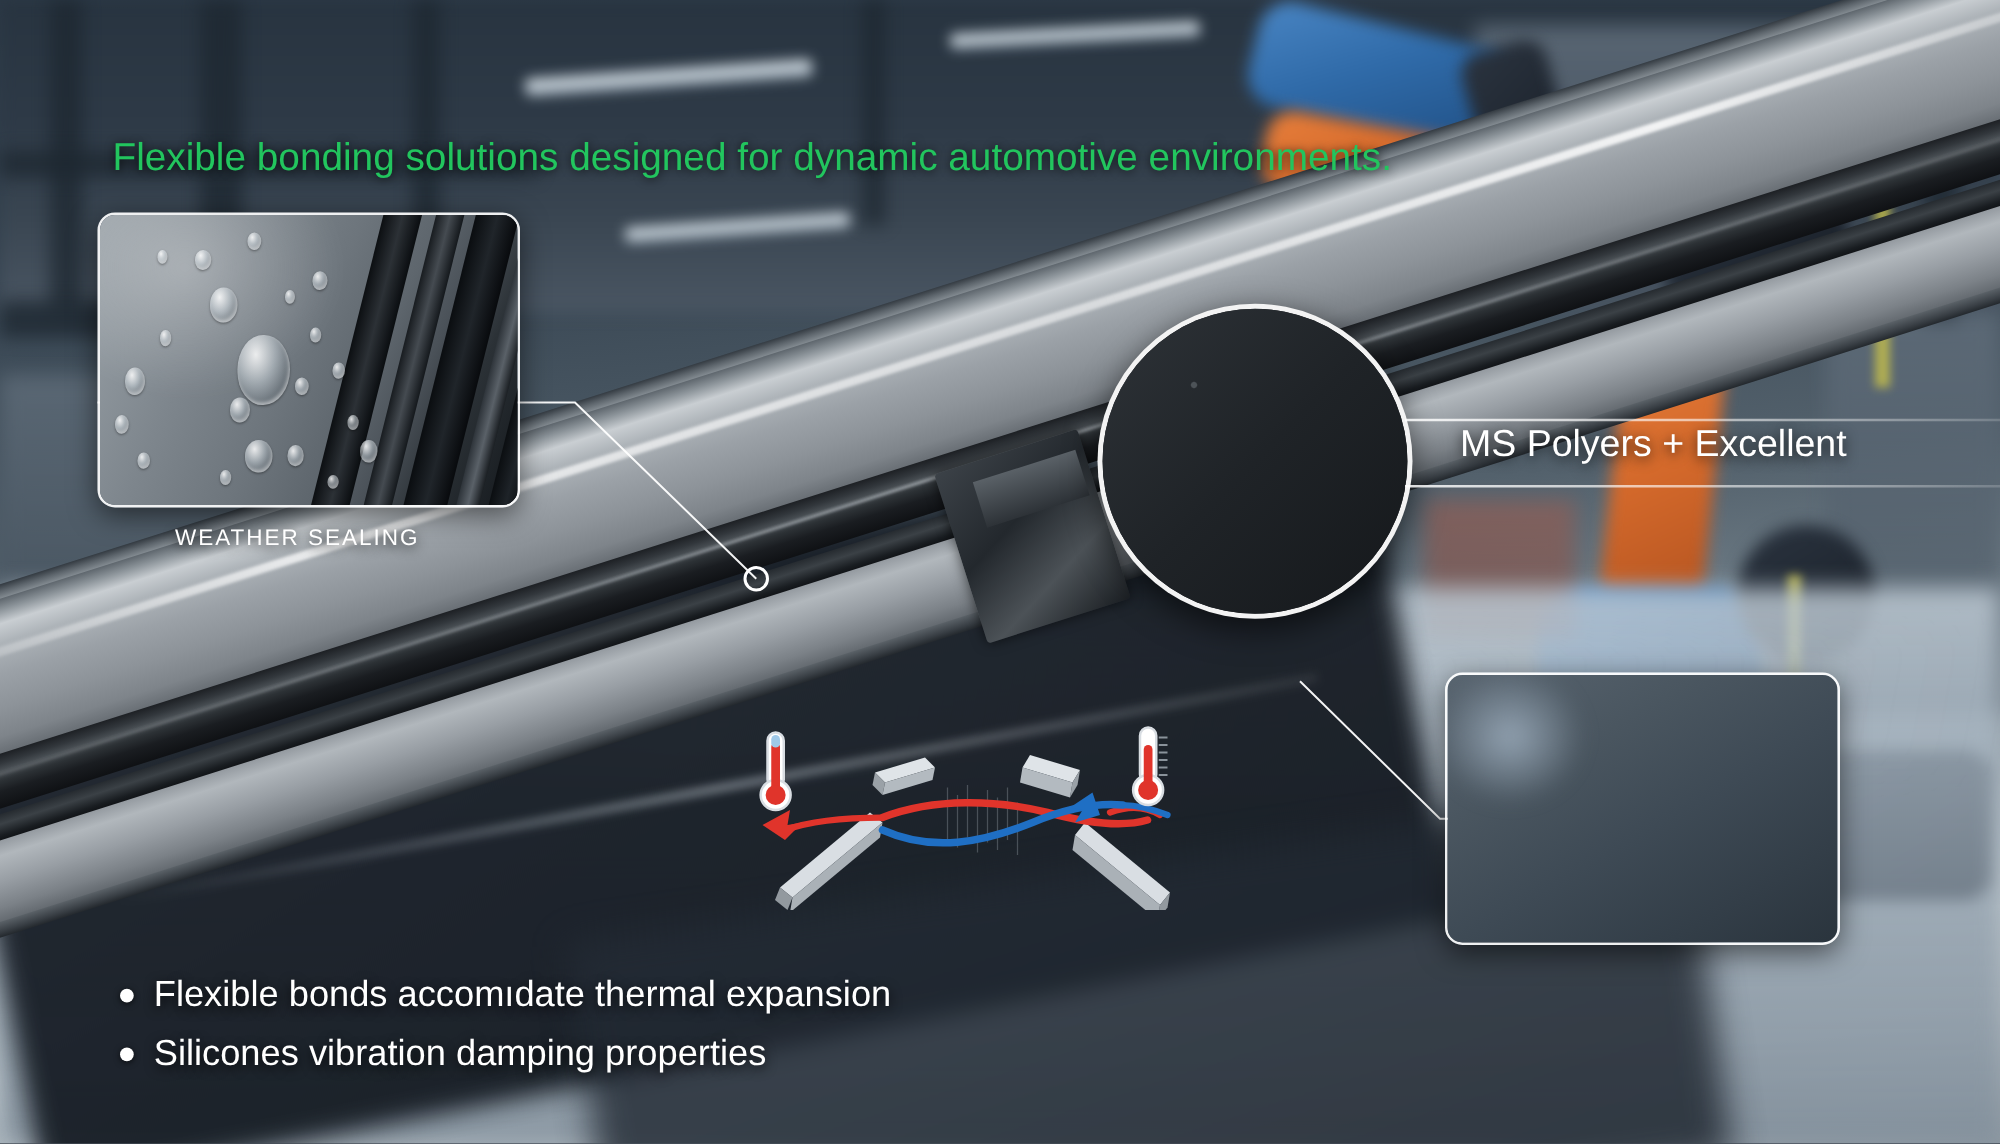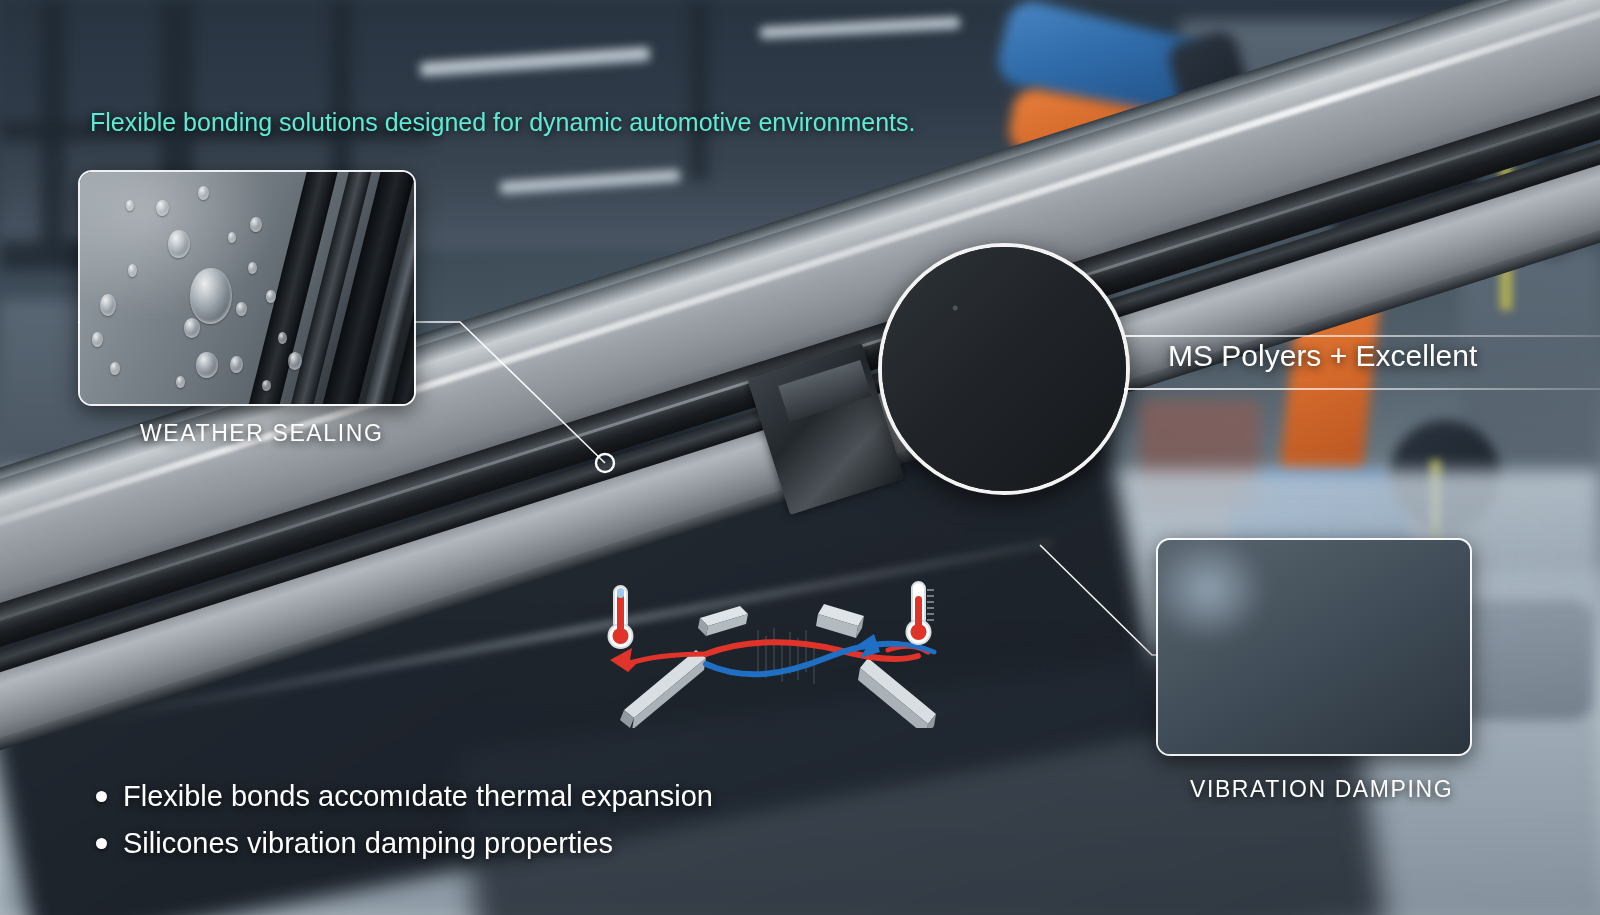--- a/index.html
+++ b/index.html
@@ -149,34 +149,34 @@
 
   
   .title{
     position:absolute; left:88px; top:38px;
     font-size:52px; font-weight:bold; color:#ffffff;
     letter-spacing:.4px;
     text-shadow:0 2px 12px rgba(0,0,0,.75), 0 0 2px rgba(0,0,0,.5);
   }
   .subtitle{
     position:absolute; left:90px; top:108px;
-    font-size:25px; color:#5eead4; font-weight:400;
+    font-size:31px; color:#22c55e; font-weight:400;
     text-shadow:0 1px 8px rgba(0,0,0,.8);
   }
 
   
   .card{
     position:absolute;
     border:2.5px solid rgba(255,255,255,.92);
     border-radius:14px;
     overflow:hidden;
     box-shadow:0 6px 22px rgba(0,0,0,.55);
   }
   .card-label{
-    position:absolute; color:#fff; font-size:23px; letter-spacing:1.6px;
+    position:absolute; color:#fff; font-size:18px; letter-spacing:1.6px;
     text-shadow:0 2px 9px rgba(0,0,0,.85);
   }
 
   
   #card-weather{ left:78px; top:170px; width:338px; height:236px; }
   .ws-bg{
     position:absolute; inset:0;
     background:linear-gradient(115deg,#9aa2a8 0%,#7e868d 28%,#6d757c 48%,#5e666d 62%,#4a5158 72%,#2b3136 82%,#14181c 100%);
   }
   .ws-sheen{
@@ -462,21 +462,20 @@
 
       <circle cx="160" cy="176" r="22" fill="#1b2026" stroke="#555d65" stroke-width="3"></circle>
       <circle cx="160" cy="176" r="9" fill="#6c747c"></circle>
 
       <polyline fill="none" stroke="#e0342b" stroke-width="3" points="140,140 144,112 148,150 152,100 156,158 160,96 164,152 168,116 172,148 176,106 180,160 184,128 188,166 192,110 196,150 200,132 204,168 208,144 212,176 216,150"></polyline>
 
       <polyline fill="none" stroke="#1fa8d8" stroke-width="3" points="28,160 34,118 40,172 46,104 52,166 58,122 64,180 70,110 76,158 82,136 88,176 94,126 100,164 106,148 112,182 118,138 124,170 130,152 136,184"></polyline>
       <polyline fill="none" stroke="#1fa8d8" stroke-width="3" points="224,156 230,124 236,170 242,112 248,150 254,98 260,160 266,52 272,140 278,76 284,166 290,108 296,178 302,132 308,190"></polyline>
     </svg>
   </div>
-  <div class="card-label" style="left:1190px; top:776px;">VIBRATION DAMPING</div>
 
   <div id="thermal">
     <svg width="368" height="150" viewBox="0 0 368 150">
 
       <g stroke="#cfd9e2" stroke-width="1" opacity="0.25">
         <line x1="170" y1="52" x2="170" y2="95"></line>
           <line x1="178" y1="58" x2="178" y2="100"></line>
         <line x1="186" y1="50" x2="186" y2="92"></line>
           <line x1="194" y1="62" x2="194" y2="104"></line>
         <line x1="202" y1="54" x2="202" y2="96"></line>

